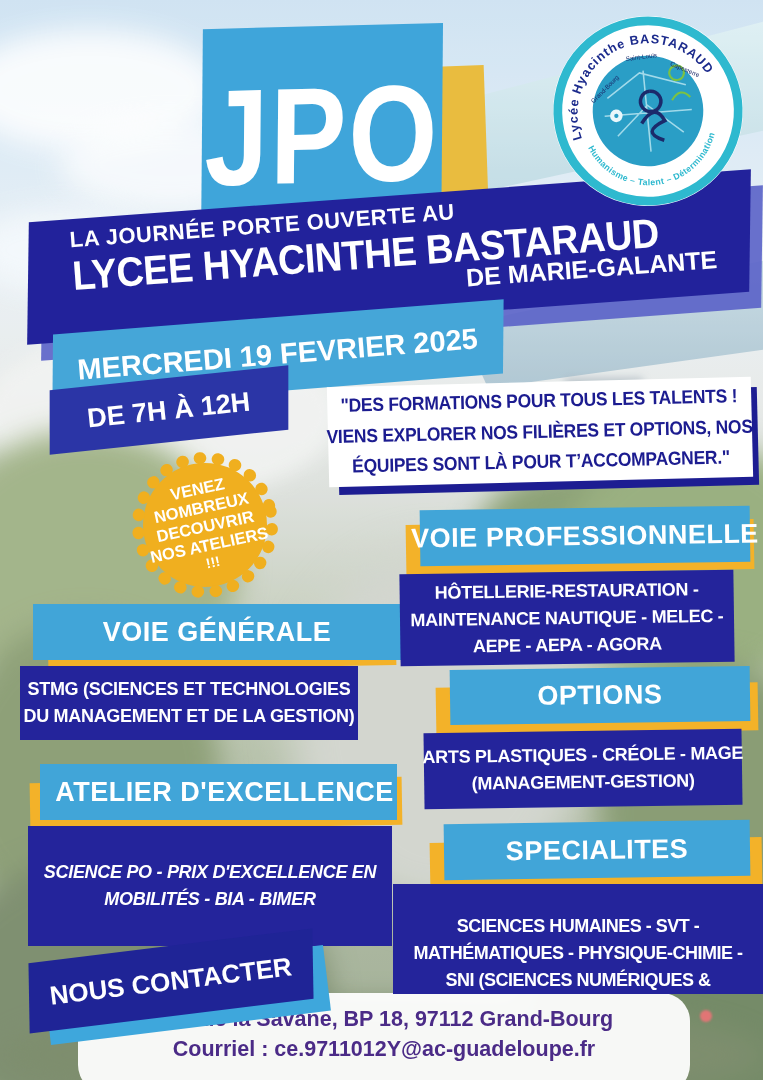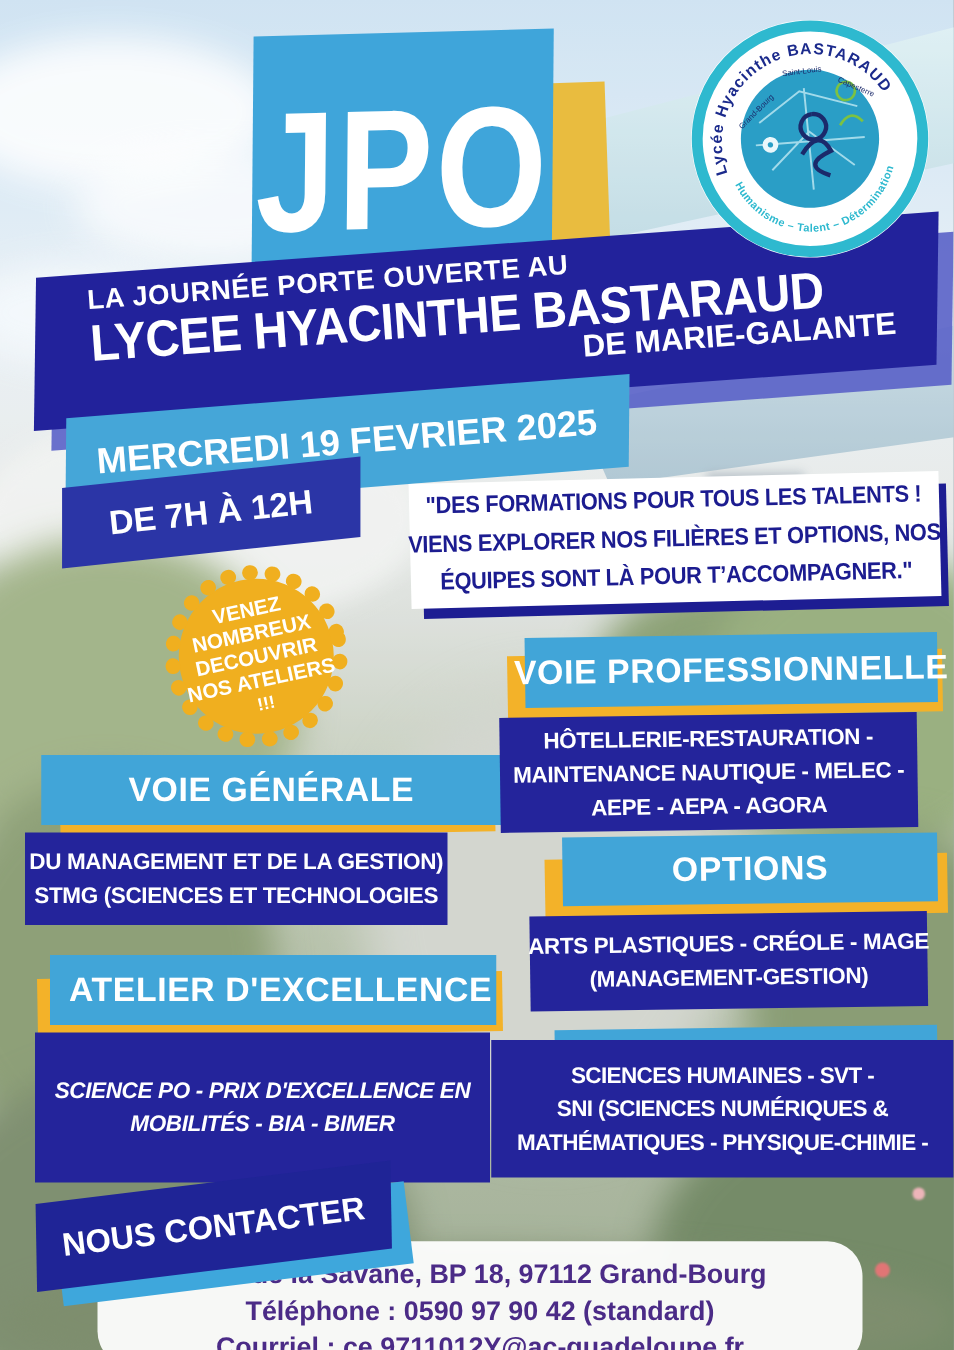--- a/index.html
+++ b/index.html
@@ -186,22 +186,22 @@
     <div>HÔTELLERIE-RESTAURATION -</div>
     <div>MAINTENANCE NAUTIQUE - MELEC -</div>
     <div>AEPE - AEPA - AGORA</div>
   </div>
 
   <div class="hdr-yellow" style="left:48px;top:620px;width:348px;height:48px;transform:rotate(-1deg);"></div>
   <div class="hdr" style="left:33px;top:604px;width:368px;height:56px;">
     <span>VOIE GÉNÉRALE</span>
   </div>
   <div class="content-box" style="left:20px;top:666px;width:338px;height:74px;">
+    <div>STMG (SCIENCES ET TECHNOLOGIES</div>
     <div>DU MANAGEMENT ET DE LA GESTION)</div>
-    <div>STMG (SCIENCES ET TECHNOLOGIES</div>
   </div>
 
   <div class="hdr-yellow" style="left:436px;top:685px;width:322px;height:48px;transform:rotate(-1deg);"></div>
   <div class="hdr" style="left:450px;top:668px;width:300px;height:55px;transform:rotate(-.8deg);">
     <span>OPTIONS</span>
   </div>
   <div class="content-box" style="left:424px;top:731px;width:318px;height:76px;transform:rotate(-.8deg);">
     <div>ARTS PLASTIQUES - CRÉOLE - MAGE</div>
     <div>(MANAGEMENT-GESTION)</div>
   </div>
@@ -212,29 +212,28 @@
   </div>
   <div class="content-box" style="left:28px;top:826px;width:364px;height:120px;font-style:italic;">
     <div>SCIENCE PO - PRIX D'EXCELLENCE EN</div>
     <div>MOBILITÉS - BIA  - BIMER</div>
   </div>
 
   <div class="hdr-yellow" style="left:430px;top:840px;width:332px;height:50px;transform:rotate(-1deg);"></div>
   <div class="hdr" style="left:444px;top:822px;width:306px;height:56px;transform:rotate(-.8deg);">
     <span>SPECIALITES</span>
   </div>
-  <div class="content-box" style="left:393px;top:832px;width:370px;height:110px;letter-spacing:-.5px;">
+  <div class="content-box" style="left:393px;top:884px;width:370px;height:110px;letter-spacing:-.5px;justify-content:flex-end;">
     <div>SCIENCES HUMAINES - SVT -</div>
+    <div>MATHÉMATIQUES - PHYSIQUE-CHIMIE -</div>
     <div>SNI (SCIENCES NUMÉRIQUES &amp;</div>
-    <div>MATHÉMATIQUES - PHYSIQUE-CHIMIE -</div>
   </div>
 
   <div class="footer-card">
     <div>Rue de la Savane, BP 18, 97112 Grand-Bourg</div>
-    <div>Téléphone : 0590 97 90 42 (standard)</div>
     <div>Courriel : ce.9711012Y@ac-guadeloupe.fr</div>
   </div>
 
   <div class="contact-shadow"></div>
   <div class="contact-banner">
     <span>NOUS CONTACTER</span>
   </div>
 
 </div>
 

